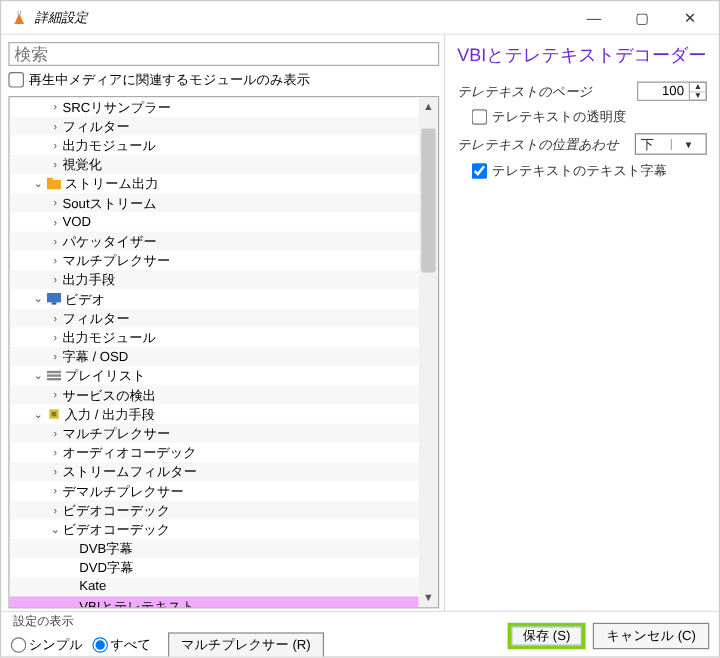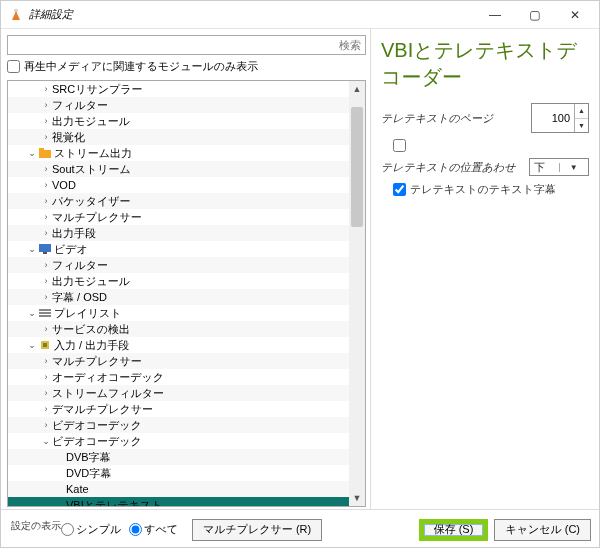--- a/index.html
+++ b/index.html
@@ -41,21 +41,21 @@
     padding: 6px 4px 2px 6px;
     display: flex;
     flex-direction: column;
   }
   .right-pane {
     flex: 1;
     padding: 6px 10px;
   }
   .search-row { display: flex; }
   .search-input {
-    flex: 1; height: 20px; padding: 2px 4px; border: 1px solid #aaa; font-size: 11px; text-align: right;
+    flex: 1; height: 20px; padding: 2px 4px; border: 1px solid #aaa; font-size: 14px;
   }
   .checkbox-row {
     margin: 4px 0 6px 0; display: flex; align-items: center;
   }
   .checkbox-row input { margin: 0 4px 0 0; }
   .tree-wrap {
     flex: 1; border: 1px solid #aaa; overflow: hidden; position: relative;
     background: #fff;
   }
   .tree {
@@ -66,61 +66,61 @@
     position: absolute; top:0; right:0; width:16px; bottom:0;
     background: #f0f0f0; display:flex; flex-direction:column; align-items:center;
   }
   .vscroll .arrow { height:16px; width:100%; display:flex; align-items:center; justify-content:center; font-size:9px; color:#555;}
   .vscroll .track { flex:1; width:100%; position:relative; }
   .vscroll .thumb { position:absolute; top:10px; left:2px; right:2px; height:120px; background:#c8c8c8; border-radius:2px;}
   .row {
     height: 16px; display: flex; align-items: center; white-space: nowrap; padding-right:4px;
   }
   .row.alt { background: #f7f7f7; }
-  .row.selected { background: #0f766e; }
+  .row.selected { background: #f0abfc; }
   .indent { display:inline-block; }
   .expander {
     width: 12px; text-align:center; color:#555; font-size:9px; display:inline-block;
   }
   .node-icon { width:14px; display:inline-flex; align-items:center; justify-content:center; margin-right:2px;}
   .node-label { }
   .right-title {
-    font-size: 20px; color: #4d7c0f; margin: 2px 0 12px 0; font-weight: normal;
+    font-size: 15px; color: #6d28d9; margin: 2px 0 12px 0; font-weight: normal;
   }
   .opt-row {
     display: flex; align-items: center; margin: 6px 0; font-size: 11px; color:#333;
   }
   .opt-label { flex: 1; font-style: italic; }
   .spin {
-    display: inline-flex; border:1px solid #888; height:30px;
+    display: inline-flex; border:1px solid #888; height:16px;
   }
   .spin input { width:42px; border:none; text-align:right; padding:0 4px; font-size:11px;}
   .spin .btns { width:14px; display:flex; flex-direction:column; border-left:1px solid #aaa;}
   .spin .btns div{ flex:1; font-size:7px; display:flex; align-items:center; justify-content:center; color:#333;}
   .spin .btns div:first-child{ border-bottom:1px solid #ccc;}
   .combo {
     display:inline-flex; border:1px solid #888; height:18px; width:60px; align-items:center;
   }
   .combo span { flex:1; padding:0 4px;}
   .combo .dd { width:16px; text-align:center; font-size:8px; border-left:1px solid #aaa;}
   .opt-check { margin-left:12px; display:flex; align-items:center;}
   .opt-check input { margin:0 4px 0 0;}
   .footer {
     height: 40px; border-top:1px solid #ddd; display:flex; align-items:center; padding:0 8px;
   }
-  .footer-left { display:flex; flex-direction:row; }
+  .footer-left { display:flex; flex-direction:column; }
   .footer-label { font-size:10px; color:#444; margin-bottom:2px; margin-left:2px;}
   .radio-group { display:flex; align-items:center; gap:2px;}
   .radio-group label { display:flex; align-items:center; margin-right:6px; font-size:11px;}
   .radio-group input { margin:0 2px 0 0;}
   .btn {
     height:22px; padding:0 10px; border:1px solid #888; background:#f5f5f5; font-size:11px;
     display:inline-flex; align-items:center; margin-left:6px;
   }
-  .btn.primary { border:5px solid #84cc16; box-shadow: inset 0 0 0 1px #8fb8e8;}
+  .btn.primary { border:3px solid #84cc16; box-shadow: inset 0 0 0 1px #8fb8e8;}
   .footer .spacer { flex:1;}
 </style>
 </head>
 <body>
 
 <div class="titlebar">
   <span class="app-icon">
     <svg width="12" height="12" viewBox="0 0 12 12">
         <polygon points="2,11 10,11 6,2" fill="#e87b2a"></polygon>
         <rect x="5" y="0" width="2" height="3" fill="#fff" stroke="#888" stroke-width="0.5"></rect>
@@ -331,20 +331,21 @@
         <span class="btns">
             <div>▲</div>
             <div>▼</div>
           </span>
       </span>
     </div>
 
     <div class="opt-row">
       <span class="opt-check">
         <input type="checkbox" style="">
+        <span>テレテキストの透明度</span>
       </span>
     </div>
 
     <div class="opt-row">
       <span class="opt-label">テレテキストの位置あわせ</span>
       <span class="combo">
         <span>下</span>
         <span class="dd">▼</span>
       </span>
     </div>

